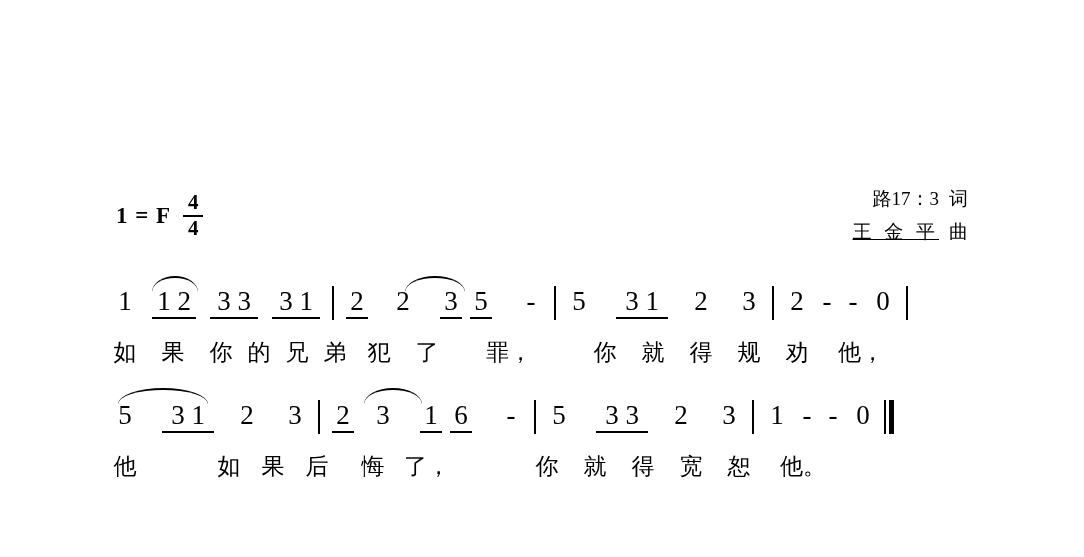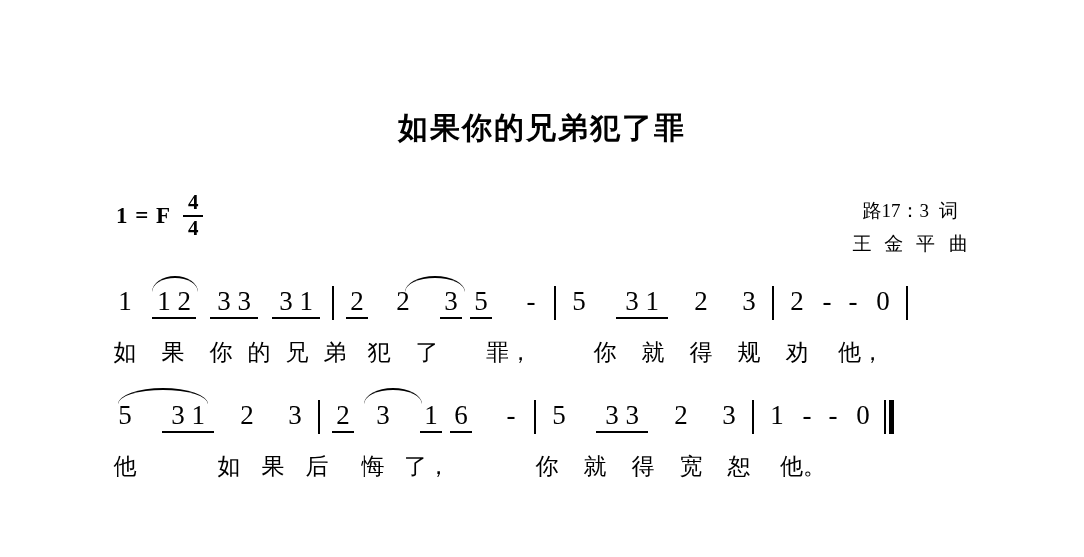--- a/index.html
+++ b/index.html
@@ -70,27 +70,26 @@
     height: 2px;
     background: #000;
     margin: 1px 0;
   }
 
   
   .credits {
     position: absolute;
     right: 116px;
     top: 182px;
-    text-align: center;
+    text-align: right;
     font-size: 19px;
     line-height: 1.75;
     white-space: nowrap;
-    margin-top: 12px;
-  }
-  .credits div span.spaced { letter-spacing: 4px; }
+  }
+  .credits div span.spaced { letter-spacing: 4px; text-decoration: underline; }
   .credits div span.role { margin-left: 10px; }
 
   
   .system {
     position: absolute;
     left: 112px;
     width: 860px;
   }
   .system.row1 { top: 286px; }
   .system.row2 { top: 400px; }
@@ -169,21 +168,20 @@
     text-align: center;
     white-space: nowrap;
   }
 </style>
 </head>
 <body>
 
 <div class="sheet">
 
 
-  <div class="song-title">如果你的兄弟犯了罪</div>
 
   <div class="keyblock">
     <span class="key">1 = F</span>
     <span class="meter">
       <span class="num">4</span>
       <span class="bar"></span>
       <span class="num">4</span>
     </span>
   </div>
 

